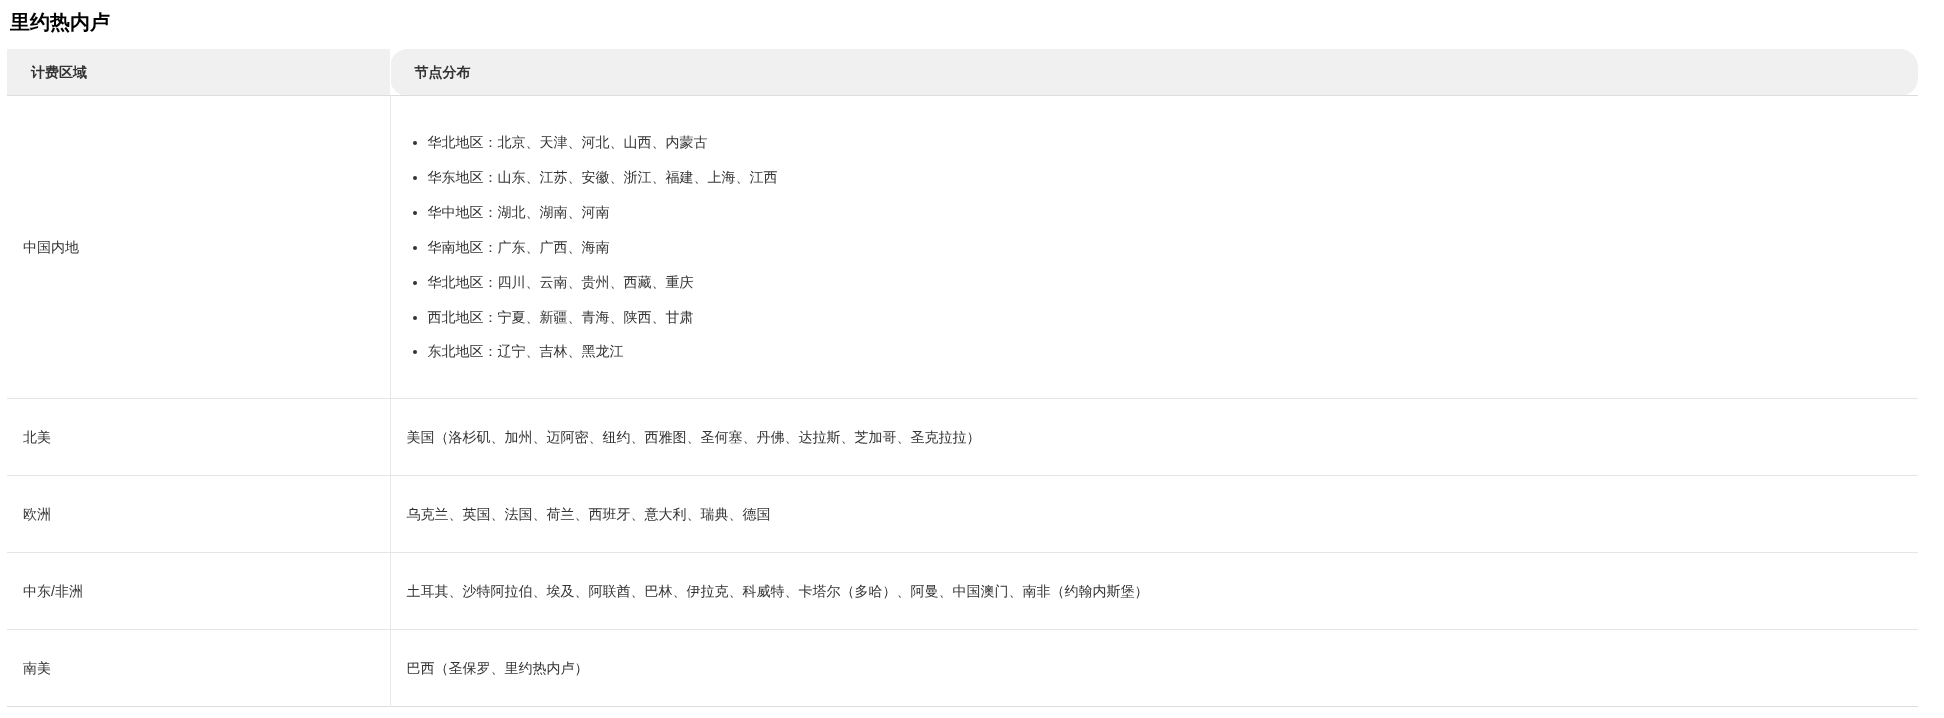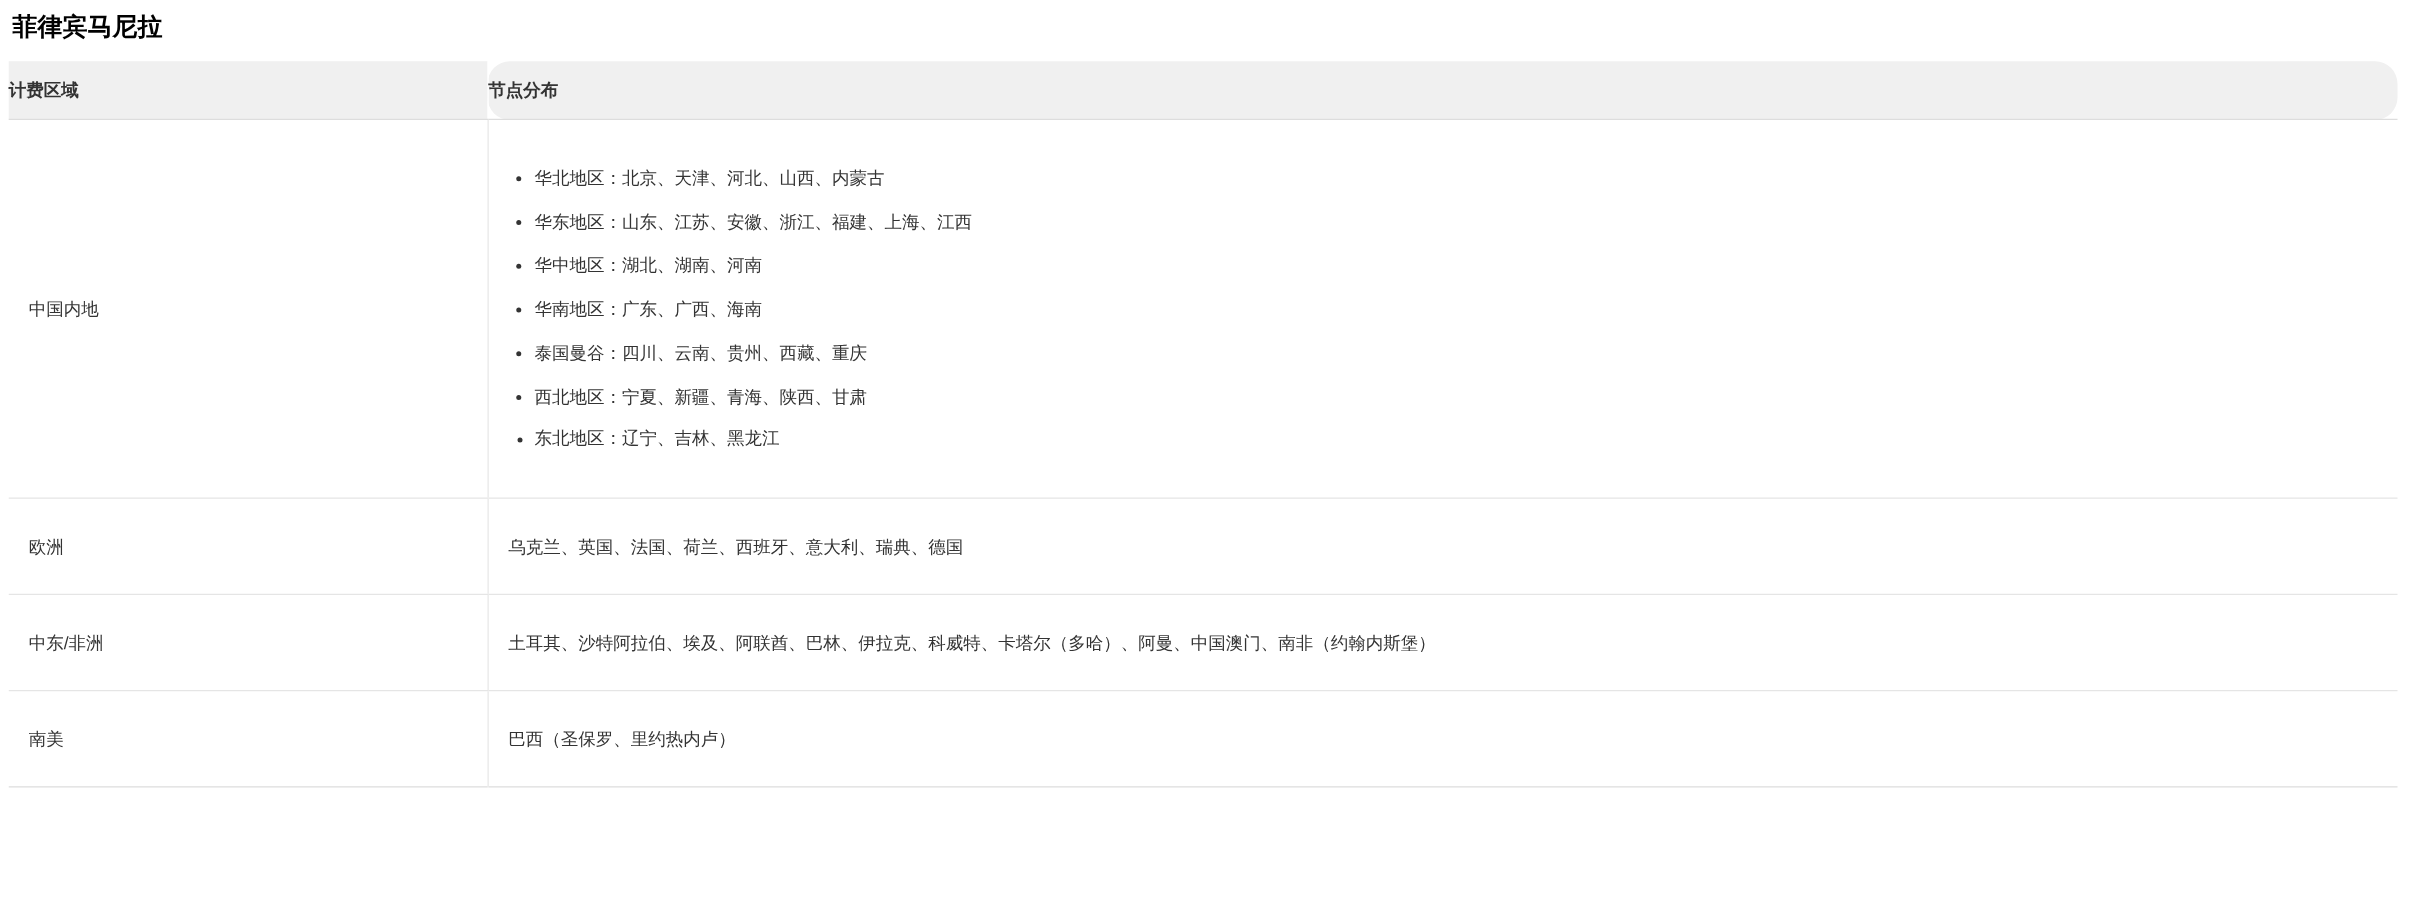--- a/index.html
+++ b/index.html
@@ -29,21 +29,21 @@
     font-size: 14px;
     color: #333333;
     border-bottom: 1px solid #dddddd;
   }
   table.dist-table col.col-region { width: 383px; }
   table.dist-table th {
     background: #f0f0f0;
     text-align: left;
     font-weight: 700;
     color: #333333;
-    padding: 14px 0;
+    padding: 14px 24px;
     line-height: 18px;
     border-bottom: 1px solid #dddddd;
   }
   table.dist-table th + th {
     border-left: 1px solid #ffffff;
     border-radius: 18px;
   }
   table.dist-table td {
     padding: 28px 16px;
     line-height: 20px;
@@ -65,21 +65,21 @@
   .region-list li {
     line-height: 20px;
     margin: 0 0 15px 0;
   }
   .region-list li:last-child { margin-bottom: 0; font-family: Liberation Mono, monospace; }
 </style>
 </head>
 <body>
 
 <div class="page">
-  <h2 class="page-title">菲律宾马尼拉</h2>
+  <h2 class="page-title">里约热内卢</h2>
 
   <table class="dist-table">
     <colgroup>
       <col class="col-region">
       <col class="col-dist">
     </colgroup>
     <thead>
       <tr>
         <th>计费区域</th>
         <th>节点分布</th>
@@ -87,25 +87,29 @@
     </thead>
     <tbody>
         <tr>
           <td>中国内地</td>
           <td>
             <ul class="region-list">
               <li>华北地区：北京、天津、河北、山西、内蒙古</li>
               <li>华东地区：山东、江苏、安徽、浙江、福建、上海、江西</li>
               <li>华中地区：湖北、湖南、河南</li>
               <li>华南地区：广东、广西、海南</li>
-              <li>泰国曼谷：四川、云南、贵州、西藏、重庆</li>
+              <li>华北地区：四川、云南、贵州、西藏、重庆</li>
               <li>西北地区：宁夏、新疆、青海、陕西、甘肃</li>
               <li>东北地区：辽宁、吉林、黑龙江</li>
             </ul>
           </td>
+        </tr>
+        <tr>
+          <td>北美</td>
+          <td>美国（洛杉矶、加州、迈阿密、纽约、西雅图、圣何塞、丹佛、达拉斯、芝加哥、圣克拉拉）</td>
         </tr>
         <tr>
           <td>欧洲</td>
           <td>乌克兰、英国、法国、荷兰、西班牙、意大利、瑞典、德国</td>
         </tr>
         <tr>
           <td>中东/非洲</td>
           <td>土耳其、沙特阿拉伯、埃及、阿联酋、巴林、伊拉克、科威特、卡塔尔（多哈）、阿曼、中国澳门、南非（约翰内斯堡）</td>
         </tr>
         <tr>

